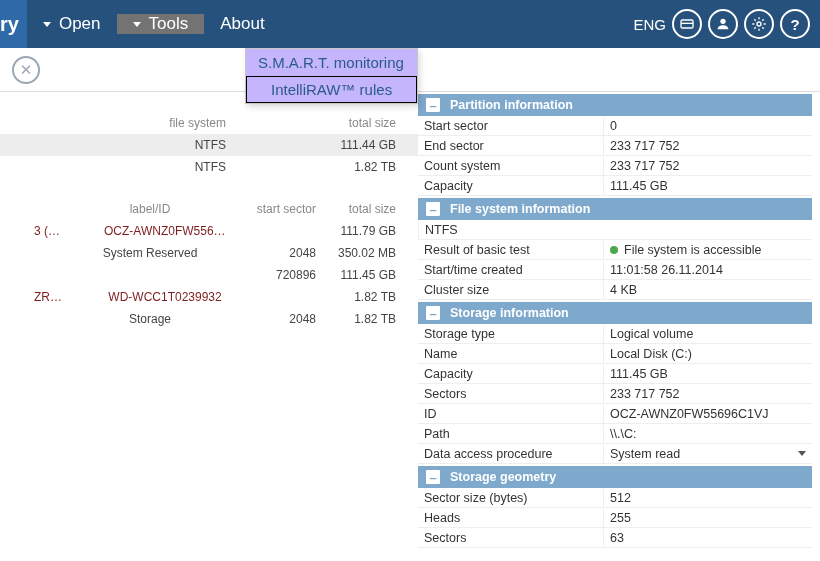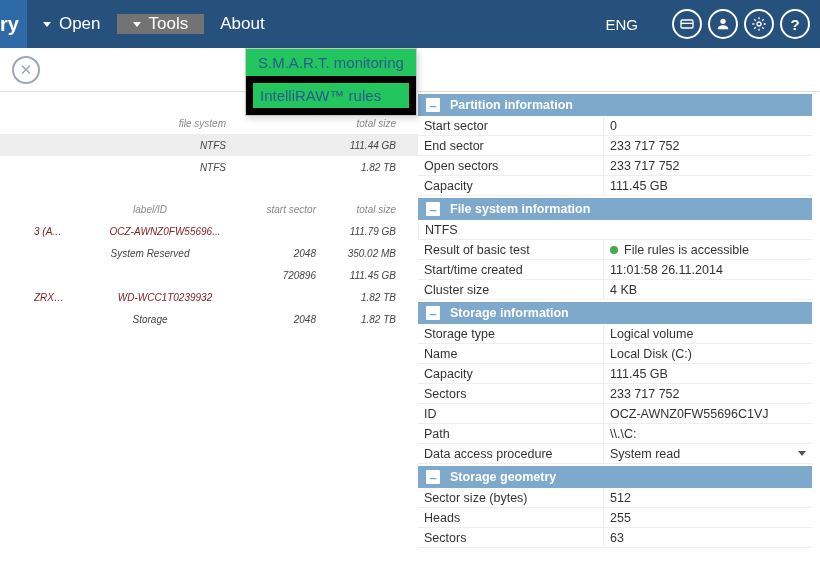--- a/index.html
+++ b/index.html
@@ -30,45 +30,45 @@
   }
   .menu-item .caret {
     width: 0; height: 0;
     border-left: 4px solid transparent;
     border-right: 4px solid transparent;
     border-top: 5px solid #fff;
     margin-right: 8px;
   }
   .menu-item.active { background: #737373; }
   .spacer { flex: 1; }
-  .lang { font-size: 15px; margin-right: 28px; }
+  .lang { font-size: 15px; margin-right: 0; }
   .circ-btn {
     width: 30px; height: 30px;
     border: 2px solid #fff; border-radius: 50%;
     margin-left: 6px;
     display: flex; align-items: center; justify-content: center;
     cursor: pointer;
     font-size: 15px; font-weight: bold;
   }
   .circ-btn svg { width: 16px; height: 16px; fill: #fff; }
 
   
   .dropdown {
     position: absolute;
     left: 245px; top: 48px;
-    background: #22c55e;
+    background: #c4b5fd;
     border: 1px solid #c7c7c7;
     box-shadow: 2px 3px 6px rgba(0,0,0,0.15);
     font-size: 15px;
     color: #2b5b8c;
     z-index: 10;
     min-width: 170px;
   }
   .dropdown-item { padding: 5px 12px; cursor: pointer; }
-  .dropdown-item.highlight { border: 7px solid #000000; padding: 4px 7px; }
+  .dropdown-item.highlight { border: 1px solid #000000; padding: 4px 24px; }
 
   
   .toolbar2 {
     height: 44px;
     display: flex; align-items: center;
     border-bottom: 1px solid #ddd;
     padding-left: 12px;
   }
   .close-circle {
     width: 28px; height: 28px;
@@ -80,22 +80,21 @@
 
   
   .main { display: flex; height: calc(561px - 48px - 44px); }
   .left-pane { width: 418px; flex: none; overflow: hidden; }
   .right-pane { flex: 1; overflow-y: auto; padding-right: 8px; }
   .lhead, .lrow {
     display: grid;
     grid-template-columns: 70px 160px 90px 90px;
     align-items: center;
     height: 22px;
-    font-size: 10px;
-    font-style: italic;
+    font-size: 12px;
   }
   .lhead { color: #888; }
   .lhead > div, .lrow > div { padding: 0 4px; white-space: nowrap; overflow: hidden; text-overflow: ellipsis; }
   .c-label { text-align: center; }
   .c-fs    { text-align: right; }
   .c-ss    { text-align: right; }
   .c-ts    { text-align: right; padding-right: 14px !important; }
   .lrow.sel { background: #ededed; }
   .lrow.clip .c-label { color: #7f1d1d; margin-left: 30px; }
   .gap { height: 20px; }
@@ -289,21 +288,21 @@
           <span>0</span>
         </div>
       </div>
       <div class="prow">
         <div class="pkey">End sector</div>
         <div class="pval">
           <span>233 717 752</span>
         </div>
       </div>
       <div class="prow">
-        <div class="pkey">Open sectors</div>
+        <div class="pkey">Count system</div>
         <div class="pval">
           <span>233 717 752</span>
         </div>
       </div>
       <div class="prow">
         <div class="pkey">Capacity</div>
         <div class="pval">
           <span>111.45 GB</span>
         </div>
       </div>
@@ -313,21 +312,21 @@
       </div>
       <div class="prow">
         <div class="pval">
           <span>NTFS</span>
         </div>
       </div>
       <div class="prow">
         <div class="pkey">Result of basic test</div>
         <div class="pval">
           <span class="dot-ok"></span>
-          <span>File rules is accessible</span>
+          <span>File system is accessible</span>
         </div>
       </div>
       <div class="prow">
         <div class="pkey">Start/time created</div>
         <div class="pval">
           <span>11:01:58 26.11.2014</span>
         </div>
       </div>
       <div class="prow">
         <div class="pkey">Cluster size</div>

